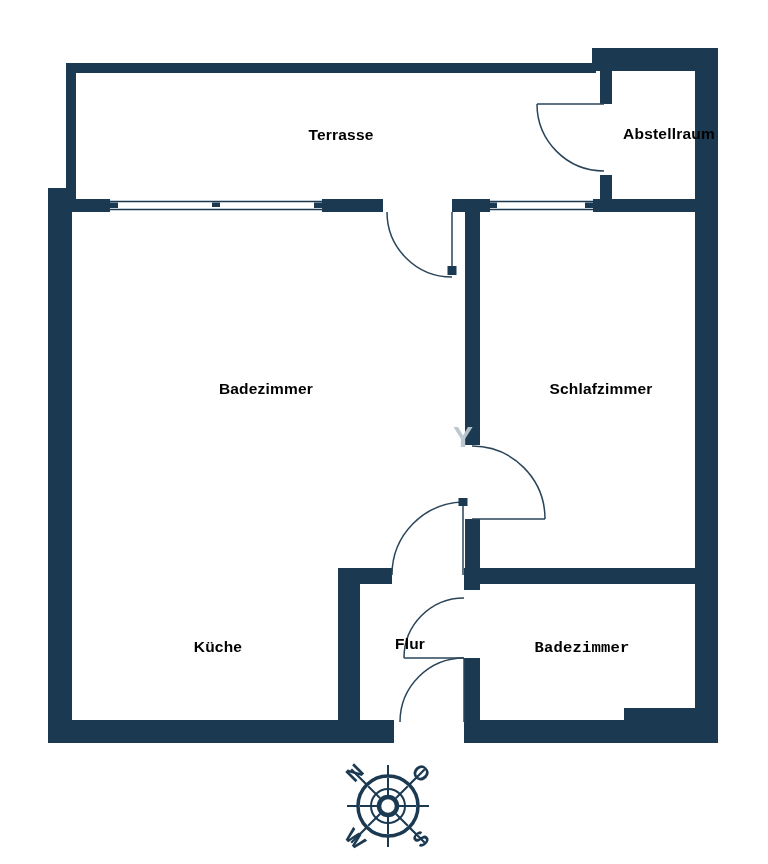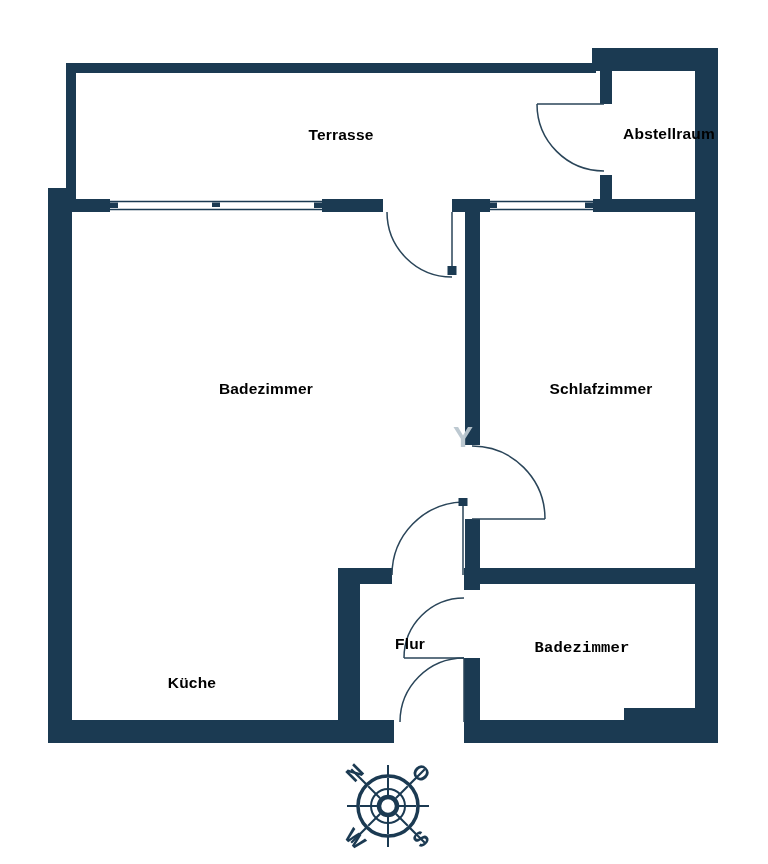--- a/index.html
+++ b/index.html
@@ -27,21 +27,21 @@
     font-size: 15.5px;
     font-weight: bold;
     letter-spacing: 0.2px;
     white-space: nowrap;
     z-index: 3;
   }
   #label-terrasse      { left: 341px; top: 135px; }
   #label-abstellraum   { left: 636px; top: 134px; margin-left: 33px; }
   #label-wohnzimmer    { left: 266px; top: 389px; }
   #label-schlafzimmer  { left: 568px; top: 389px; margin-left: 33px; }
-  #label-kueche        { left: 192px; top: 647px; margin-top: 36px; }
+  #label-kueche        { left: 218px; top: 647px; }
   #label-flur          { left: 410px; top: 644px; }
   #label-badezimmer    { left: 582px; top: 648px; font-family: Liberation Mono, monospace; }
   .watermark {
     position: absolute;
     left: 463px; top: 437px;
     transform: translate(-50%, -50%);
     color: rgba(185, 198, 207, 0.95);
     font-size: 30px;
     font-weight: bold;
     z-index: 2;

